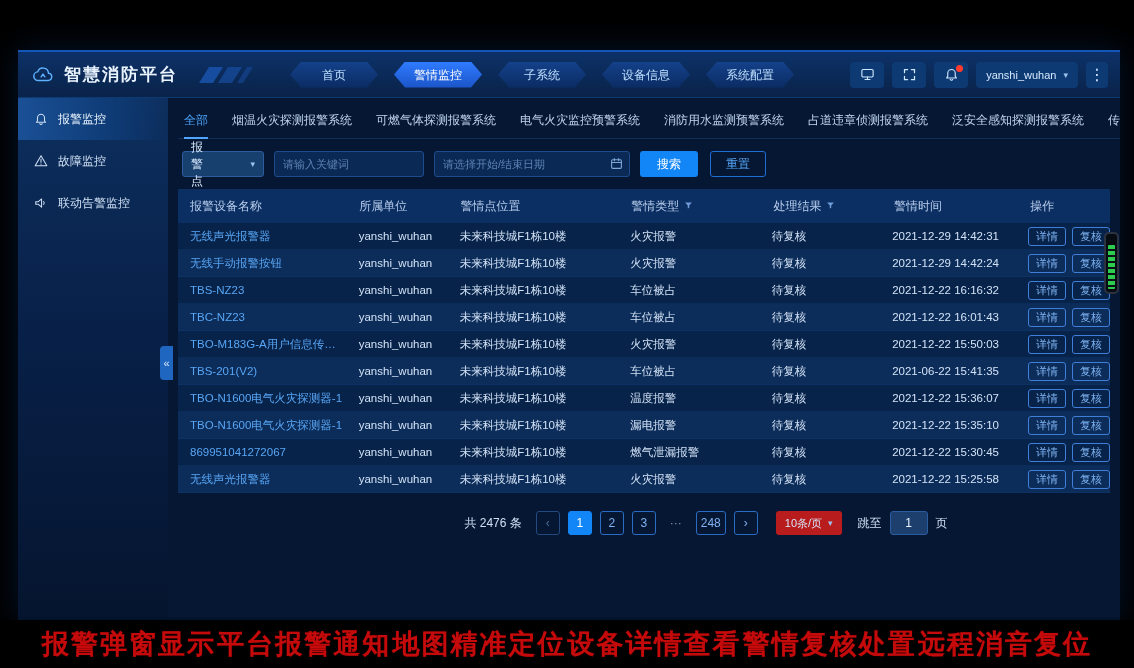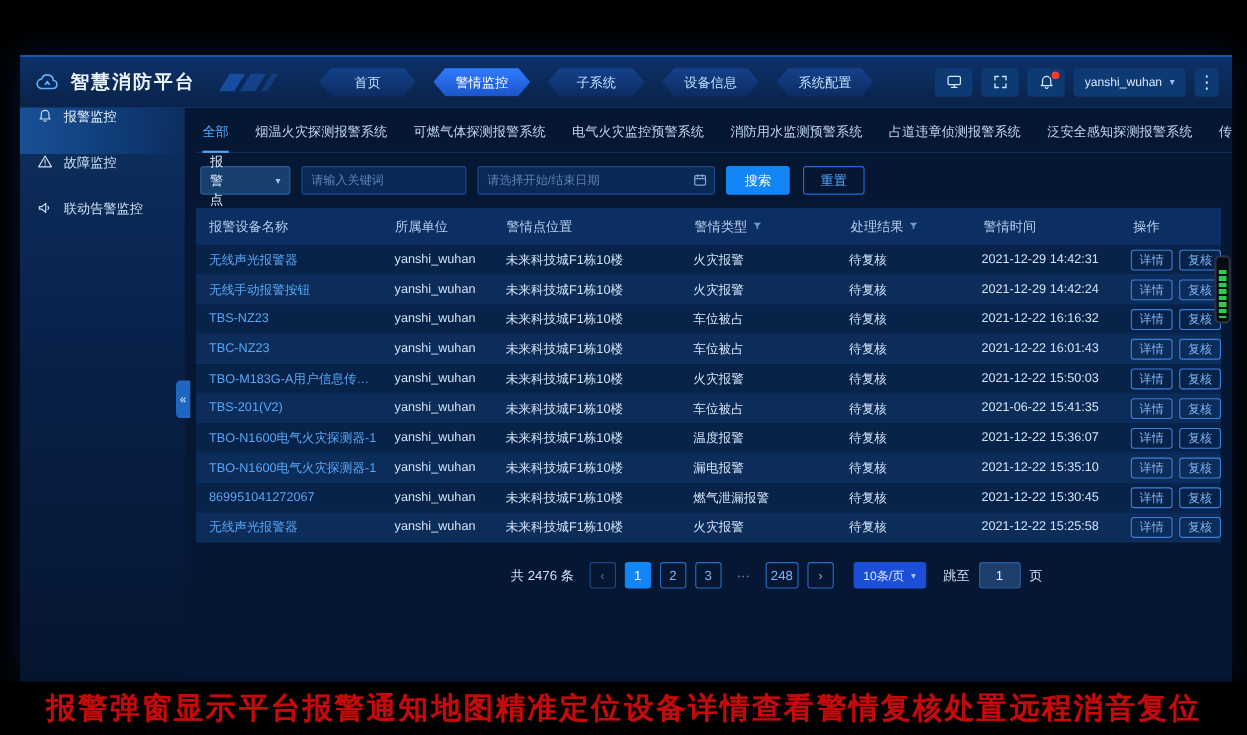--- a/index.html
+++ b/index.html
@@ -33,21 +33,21 @@
     background:#ff3b30; }
   .userchip { height:26px; border-radius:4px; background:#0d3a72; color:#d5e8ff; font-size:11px;
     padding:0 10px; display:flex; align-items:center; gap:7px; cursor:pointer; }
   .caret { font-size:9px; color:#9dc2f0; }
   .kebab { width:22px; }
 
   
   .body-row { display:flex; height:519px; }
   .sidebar { width:150px; position:relative; flex:none;
     background:linear-gradient(180deg,#0d2f5e 0%,#082048 45%,#05152f 100%); }
-  .side-item { height:42px; display:flex; gap:10px; padding:0 16px;
+  .side-item { height:42px; display:flex; align-items:center; gap:10px; padding:0 16px;
     font-size:12px; color:#cfe0f5; cursor:pointer; }
   .side-item svg { width:14px; height:14px; flex:none; }
   .side-item.active { background:linear-gradient(90deg,#1a5096,#0e3a74 65%,rgba(14,58,116,0));
     color:#eaf4ff; }
   .collapse-tab { position:absolute; top:248px; right:-5px; width:13px; height:34px;
     background:#1f66c0; border-radius:4px 0 0 4px; color:#dbeaff; font-size:11px;
     display:flex; align-items:center; justify-content:center; cursor:pointer; z-index:3; }
 
   .content { flex:1; background:#051732; padding:12px 10px 0; display:flex; flex-direction:column; }
 
@@ -62,21 +62,21 @@
   
   .filters { display:flex; gap:10px; margin:12px 0 12px 4px; align-items:center; }
   .select { width:82px; height:26px; background:#17406f; border:1px solid #2c5c9c; border-radius:3px;
     color:#dcebff; font-size:12px; display:flex; align-items:center; justify-content:space-between;
     padding:0 8px; cursor:pointer;gap:36px; }
   .f-input { height:26px; background:#0a2a55; border:1px solid #1c4c8c; border-radius:3px;
     color:#d946ef; font-size:11px; padding:0 8px; outline:none; }
   .f-input::placeholder { color:#5d82b5; }
   .kw { width:150px; }
   .date-wrap { position:relative; }
-  .date { width:216px; padding-right:26px; }
+  .date { width:196px; padding-right:26px; }
   .cal-ico { position:absolute; right:7px; top:6px; width:13px; height:13px; color:#7fa8d9; }
   .btn-search { height:26px; padding:0 17px; background:#1286f7; color:#fff; border:none;
     border-radius:3px; font-size:12px; cursor:pointer; }
   .btn-reset { height:26px; padding:0 15px; background:transparent; border:1px solid #1f6ed4;
     color:#54a4f5; border-radius:3px; font-size:12px; cursor:pointer; margin-left:2px; }
 
   
   .table { width:932px; }
   .t-head { display:flex; background:#0c2f63; height:34px; align-items:center; font-size:12px;
     color:#b7cdec; }
@@ -97,21 +97,21 @@
   
   .pager { display:flex; align-items:center; justify-content:center; gap:8px; margin-top:18px;
     font-size:12px; color:#cfe0f5; }
   .pg-total { margin-right:6px; }
   .pg-btn { min-width:24px; height:24px; line-height:22px; text-align:center; border-radius:3px;
     border:1px solid #2a6cc4; color:#7fb3f2; font-size:12px; cursor:pointer; padding:0 4px;
     background:transparent; }
   .pg-btn.nav-dim { border-color:#224a80; color:#4a6fa0; }
   .pg-btn.active { background:#1286f7; border-color:#1286f7; color:#fff; }
   .pg-btn.dots { border:none; color:#7f9cc4; cursor:default; }
-  .pg-size { height:24px; background:#1d4ed8; border-radius:3px; padding:0 9px; font-size:11px;
+  .pg-size { height:24px; background:#b91c1c; border-radius:3px; padding:0 9px; font-size:11px;
     color:#d5e6fa; display:flex; align-items:center; gap:6px; margin-left:10px; cursor:pointer; }
   .jump-label { margin-left:8px; }
   .jump-input { width:38px; height:24px; background:#1d3f6d; border:1px solid #2a5ca0;
     border-radius:3px; color:#eaf4ff; font-size:12px; text-align:center; outline:none; }
 
   
   .battery { position:absolute; left:1104px; top:232px; width:15px; height:62px;
     border:2px solid #2c3340; border-radius:5px; background:#070b12; overflow:hidden; }
   .battery .fill { position:absolute; left:2px; right:2px; bottom:3px; height:44px;
     background:repeating-linear-gradient(180deg,#2ecc4e 0 4px,#0a1016 4px 6px); border-radius:1px; }

